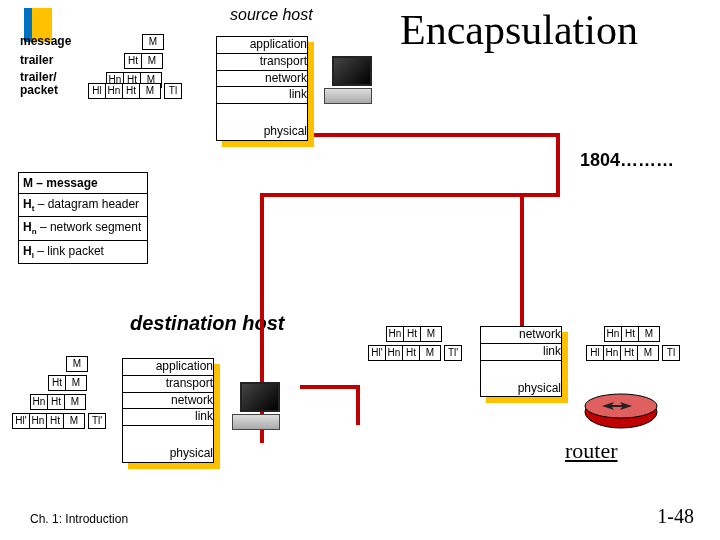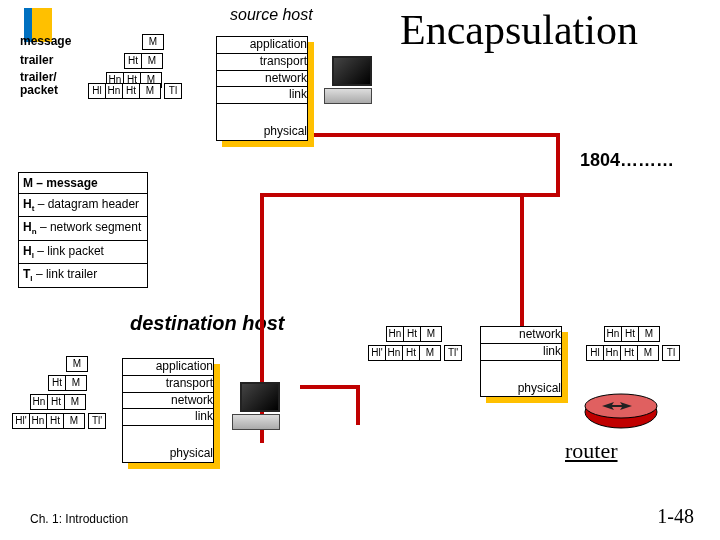--- a/index.html
+++ b/index.html
@@ -320,21 +320,20 @@
     <div style="width:4px;"></div>
     <div class="trl"><span>Tl</span></div>
   </div>
 </div>
 
 <div class="legend">
   <div class="item"><b>M – message</b></div>
   <div class="item"><b><span>H</span><span class="sub">t</span></b><span> – datagram header</span></div>
   <div class="item"><b><span>H</span><span class="sub">n</span></b><span> – network segment</span></div>
   <div class="item"><b><span>H</span><span class="sub">l</span></b><span> – link packet</span></div>
-  <div class="item"><b><span>T</span><span class="sub">l</span></b><span> – link trailer</span></div>
 </div>
 
 <div class="computer-icon src-computer">
   <div class="monitor"></div>
     <div class="base"></div>
 </div>
 <div class="computer-icon dst-computer">
   <div class="monitor"></div>
     <div class="base"></div>
 </div>

